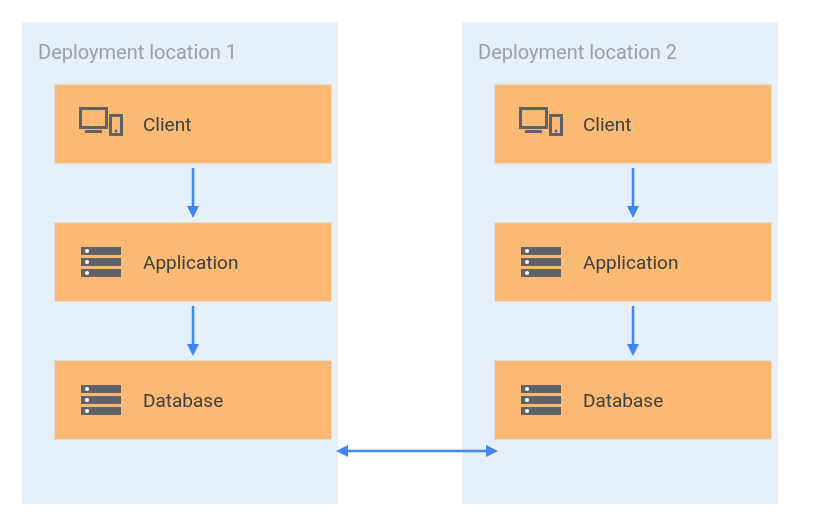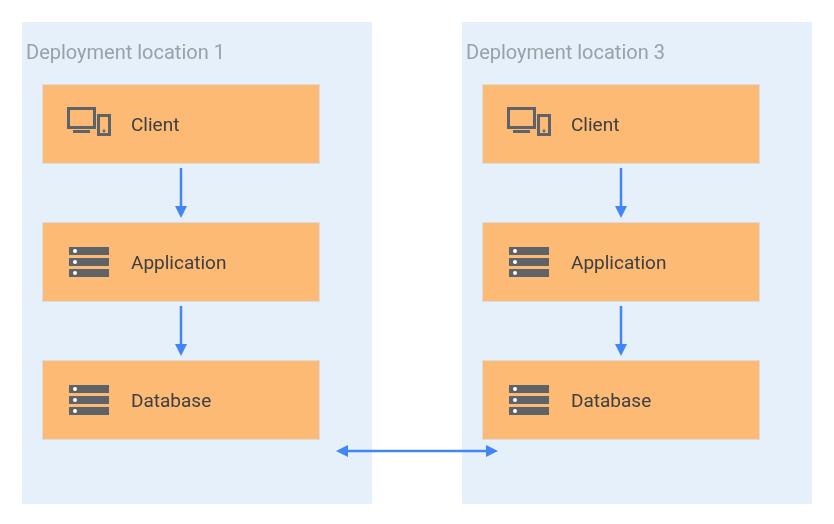--- a/index.html
+++ b/index.html
@@ -6,24 +6,24 @@
     body {
       font-family: -apple-system, BlinkMacSystemFont, "Segoe UI", Roboto, Helvetica, Arial, sans-serif;
       background: #ffffff;
       width: 834px;
       height: 524px;
       position: relative;
     }
     .location-panel {
       position: absolute;
       background: #e5f0fa;
-      width: 350px;
+      width: 316px;
       height: 482px;
       top: 22px;
-      padding: 18px 20px 20px 4px;
+      padding: 18px 20px 20px 16px;
     }
     .location-panel.left { left: 22px; }
     .location-panel.right { left: 462px; }
     .panel-title {
       color: #9aa0a6;
       font-size: 20px;
       font-weight: 400;
       margin-bottom: 20px;
     }
     .node {
@@ -124,21 +124,21 @@
         <circle cx="6" cy="4" r="2" fill="#ffffff"></circle>
         <circle cx="6" cy="15" r="2" fill="#ffffff"></circle>
         <circle cx="6" cy="26" r="2" fill="#ffffff"></circle>
       </svg>
     </div>
     <div class="node-label">Database</div>
   </div>
 </div>
 
 <div class="location-panel right">
-  <div class="panel-title">Deployment location 3</div>
+  <div class="panel-title">Deployment location 2</div>
 
   <div class="node">
     <div class="node-icon">
       <svg width="44" height="34" viewBox="0 0 44 34">
         <rect x="1.5" y="1.5" width="26" height="19" fill="none" stroke="#5f6368" stroke-width="3"></rect>
         <rect x="6" y="23" width="17" height="3" fill="#5f6368"></rect>
         <rect x="31.5" y="8.5" width="11" height="19" fill="none" stroke="#5f6368" stroke-width="3"></rect>
         <circle cx="37" cy="24" r="1.4" fill="#5f6368"></circle>
       </svg>
     </div>

